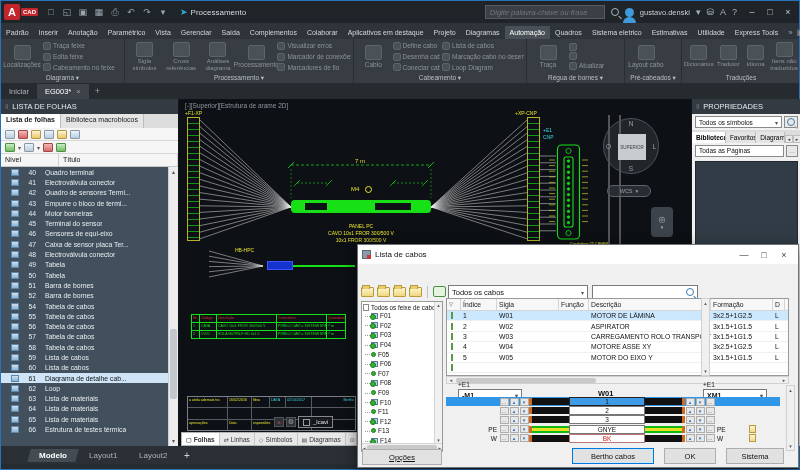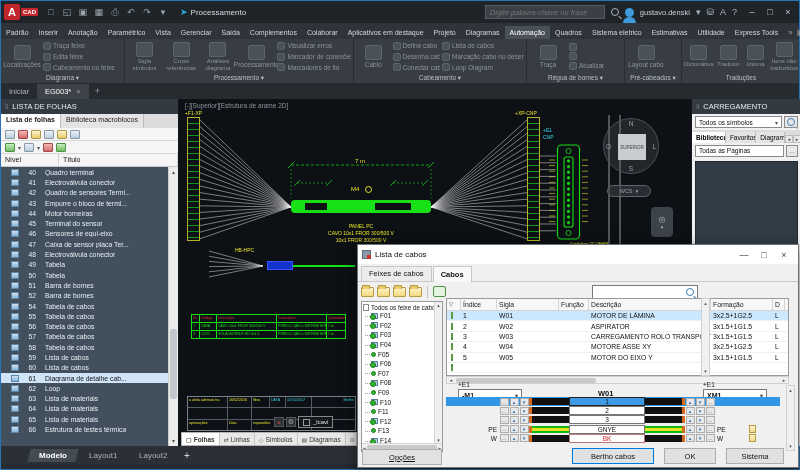--- a/index.html
+++ b/index.html
@@ -845,21 +845,21 @@
           <div class="vtab">
             <span class="ic">⊙</span>
             <span>Ar</span>
           </div>
         </div>
     </div>
 
     <div class="propspanel">
       <div class="palhead">
         <span class="grip">‖</span>
-        <span>CARREGAMENTO</span>
+        <span>PROPRIEDADES</span>
       </div>
       <div class="prow">
         <div class="pselect">
           <span>Todos os símbolos</span>
           <span class="dchev">▾</span>
         </div>
         <div class="psbtn">
             <span class="mag" style="border-color:#3d7ab0;"></span>
           </div>
       </div>
@@ -891,32 +891,32 @@
   <div class="dialog">
     <div class="dtitle">
       <span class="dico"></span>
       <span class="t">Lista de cabos</span>
       <div class="dctl">
         <span>—</span>
         <span>□</span>
         <span>×</span>
       </div>
     </div>
-    <div class="dtabs">
-      <div class="dtab">Feixes de cabos</div>
-      <div class="dtab active">Cabos</div>
-    </div>
 
     <div class="dtoolbar">
       <span class="folder"></span>
       <span class="folder"></span>
       <span class="folder"></span>
       <span class="folder"></span>
       <span class="vsep"></span>
       <span class="netico"></span>
+    </div>
+    <div class="dcombo">
+      <span>Todos os cabos</span>
+      <span class="dchev">▾</span>
     </div>
     <div class="dsearch">
         <span class="mag"></span>
       </div>
 
     <div class="dtree">
       <div class="troot">
         <span class="tpage"></span>
         <span>Todos os feixe de cabos</span>
       </div>

